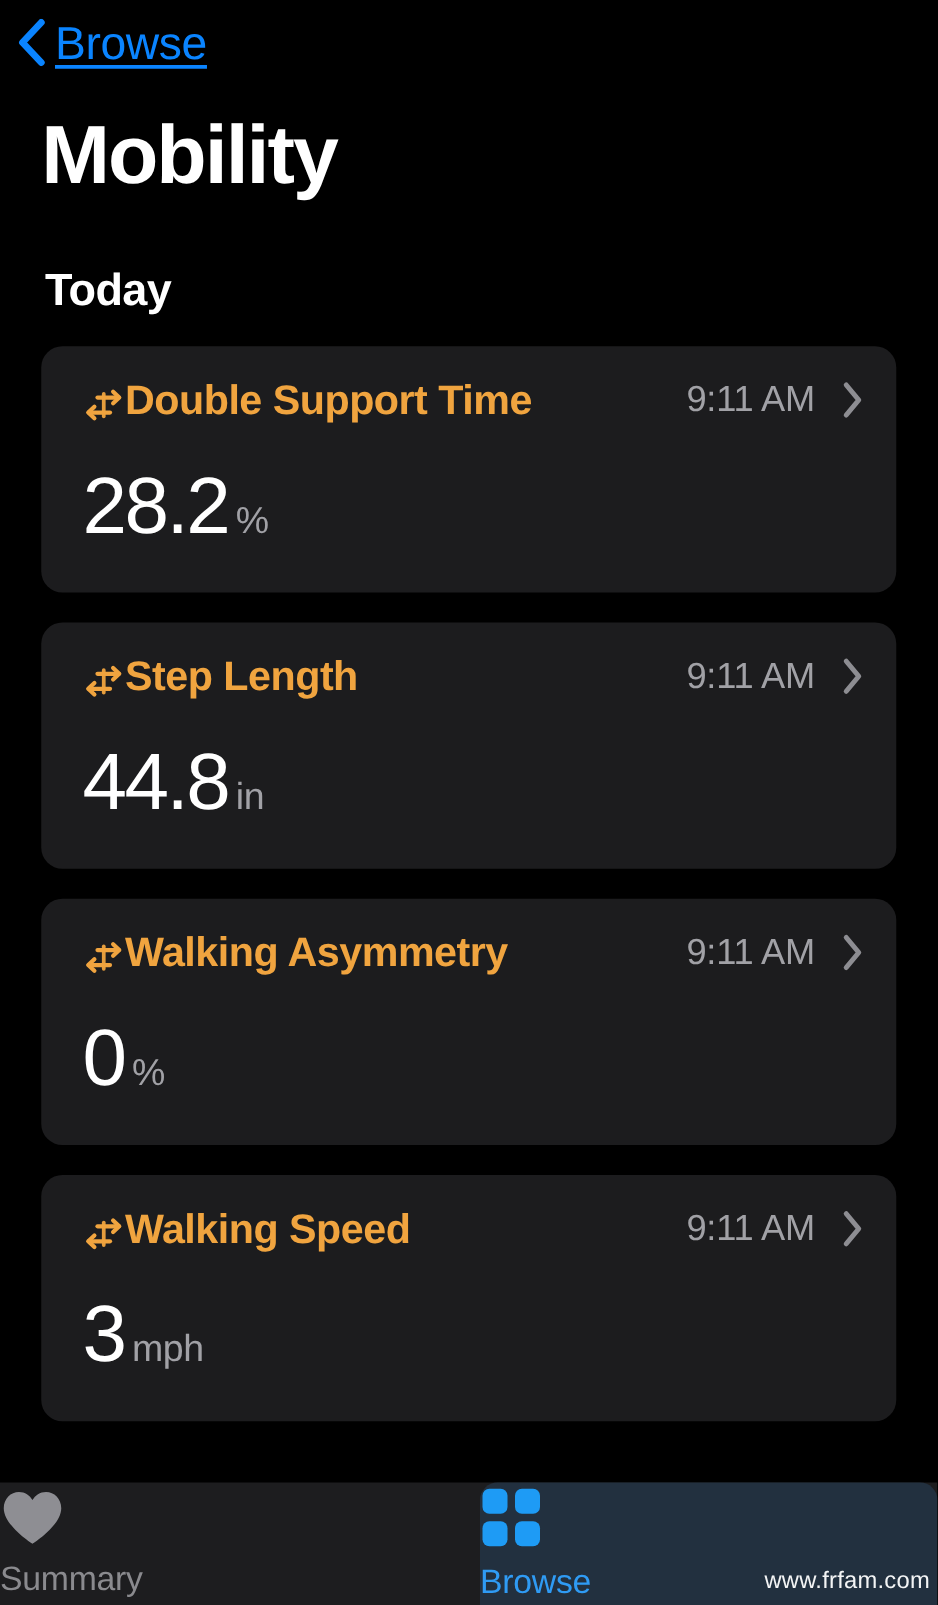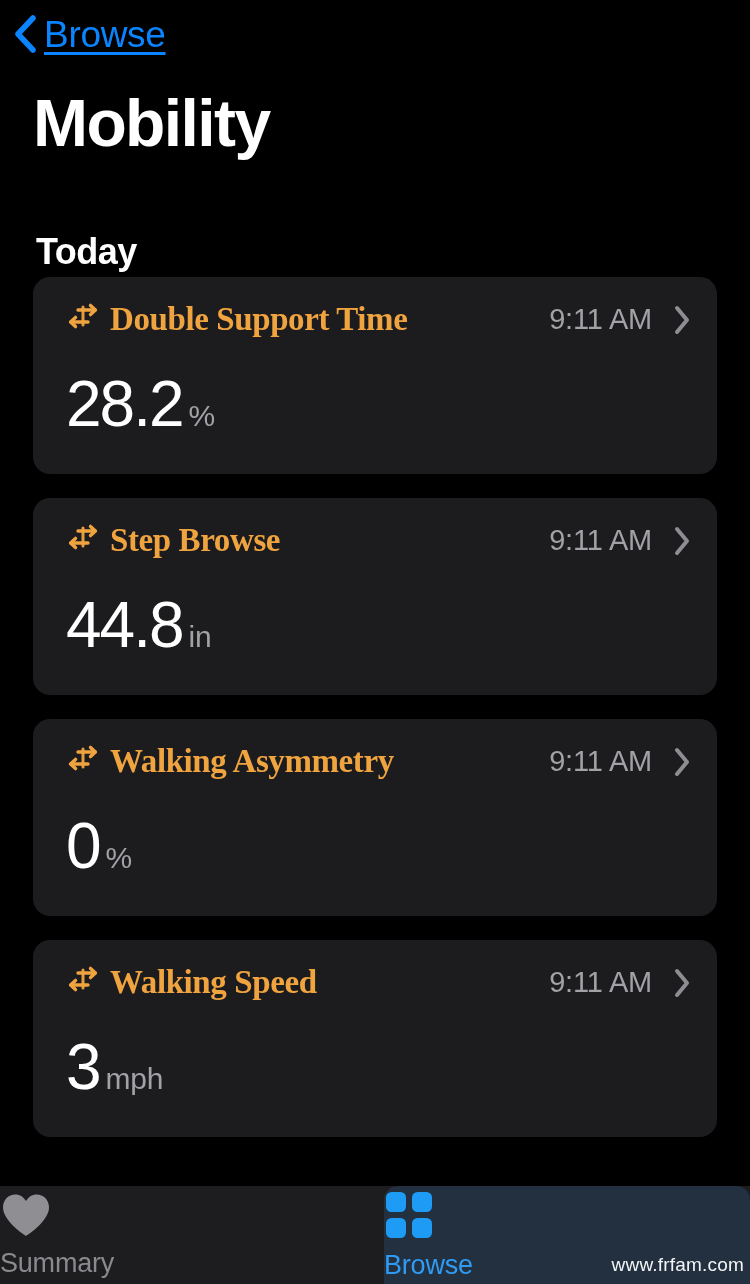--- a/index.html
+++ b/index.html
@@ -59,21 +59,20 @@
 
   
   .section-header {
     position: absolute;
     left: 36px;
     top: 211px;
     color: #ffffff;
     font-size: 36px;
     font-weight: 700;
     letter-spacing: -0.5px;
-    margin-top: 20px;
   }
 
   
   .card-list {
     position: absolute;
     left: 33px;
     top: 277px;
     width: 684px;
     display: flex;
     flex-direction: column;
@@ -86,24 +85,22 @@
     padding: 24px 26px 0 33px;
     position: relative;
   }
   .card-top {
     display: flex;
     align-items: center;
     justify-content: space-between;
   }
   .card-title-wrap {
     display: flex;
-    align-items: flex-start;
-    gap: 10px;
+    align-items: flex-end;
     min-width: 0;
-    font-family: Liberation Serif, serif;
   }
   .motion-icon {
     width: 34px;
     height: 30px;
     flex: none;
     display: block;
   }
   .card-title {
     color: #f0a43f;
     font-size: 33px;
@@ -253,21 +250,21 @@
         <div class="card-title-wrap">
           <span>
             <svg class="motion-icon" viewBox="0 0 34 30" fill="none" xmlns="http://www.w3.org/2000/svg">
               <path d="M12 9 H29" stroke="#f0a43f" stroke-width="3.4" stroke-linecap="round"></path>
               <path d="M24.5 4.4 L29.4 9 L24.5 13.6" stroke="#f0a43f" stroke-width="3.4" stroke-linecap="round" stroke-linejoin="round"></path>
               <path d="M22 21 H5" stroke="#f0a43f" stroke-width="3.4" stroke-linecap="round"></path>
               <path d="M9.5 16.4 L4.6 21 L9.5 25.6" stroke="#f0a43f" stroke-width="3.4" stroke-linecap="round" stroke-linejoin="round"></path>
               <path d="M17 6 V24" stroke="#f0a43f" stroke-width="3" stroke-linecap="round" opacity="0.95"></path>
             </svg>
           </span>
-          <span class="card-title">Step Browse</span>
+          <span class="card-title">Step Length</span>
         </div>
         <div class="card-meta">
           <span class="card-time">9:11 AM</span>
           <span>
             <svg class="chev-right" viewBox="0 0 17 30" fill="none" xmlns="http://www.w3.org/2000/svg">
               <path d="M3 3 L13 15 L3 27" stroke="#8d8d92" stroke-width="4" stroke-linecap="round" stroke-linejoin="round"></path>
             </svg>
           </span>
         </div>
       </div>

